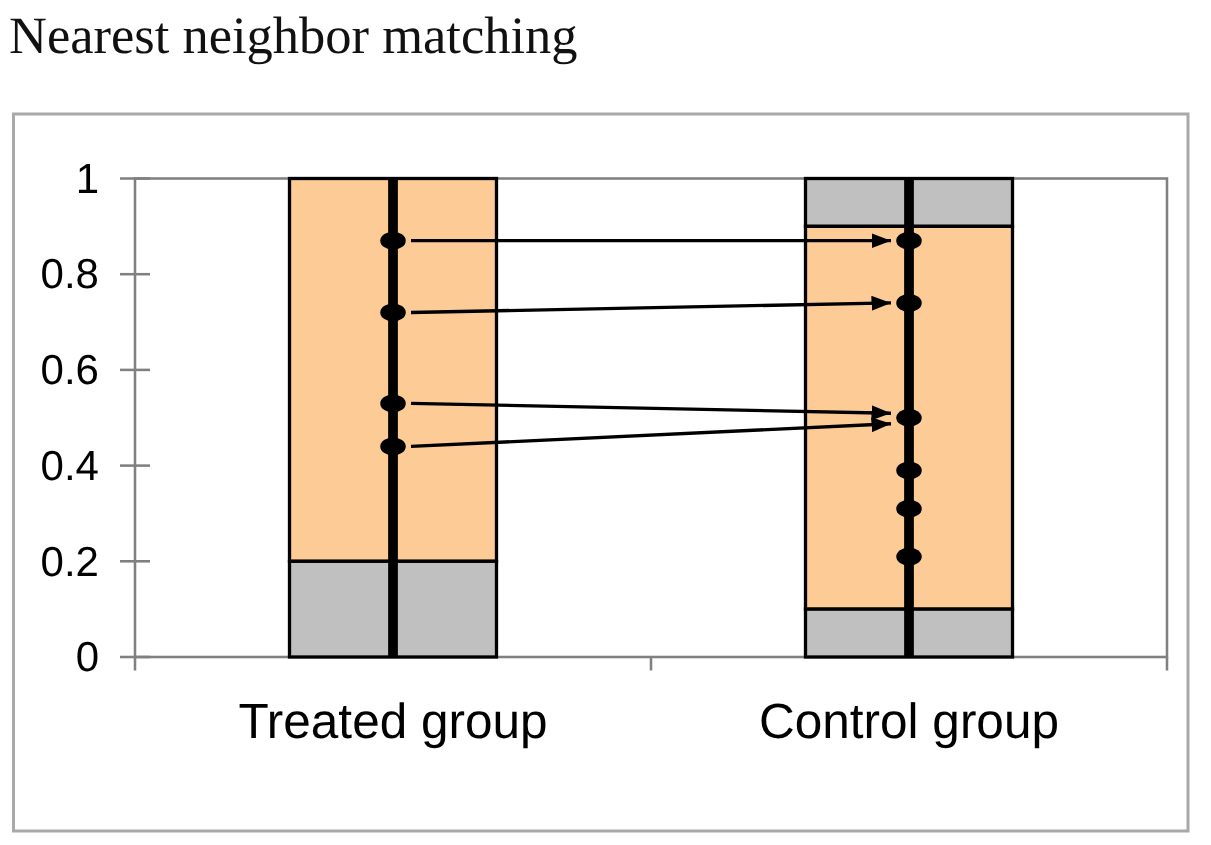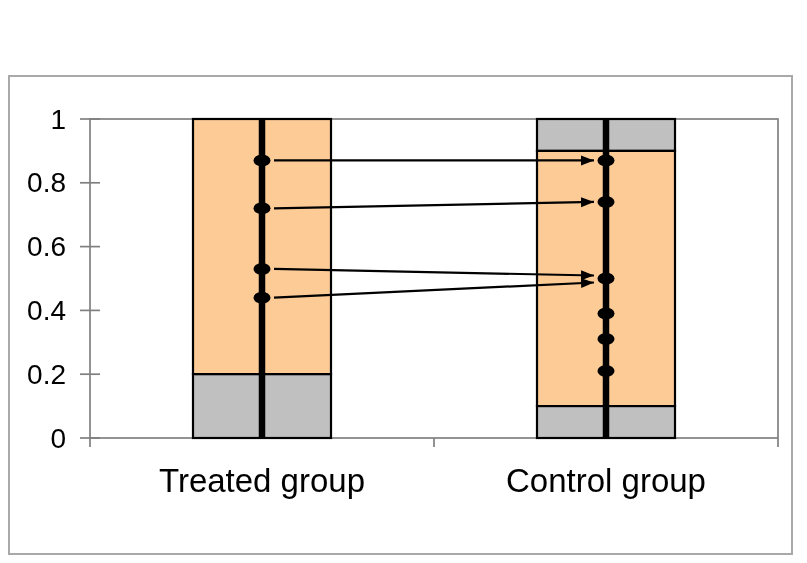--- a/index.html
+++ b/index.html
@@ -50,20 +50,21 @@
   .xlabel {
     font-family: "Liberation Sans", sans-serif;
     font-size: 33px;
     fill: #000000;
   }
 </style>
 </head>
 <body>
 
 <div class="page">
+  <div class="chart-title">Nearest neighbor matching</div>
 
   <div class="chart-frame"></div>
 
   <svg class="overlay" id="plot" viewBox="0 0 807 563" xmlns="http://www.w3.org/2000/svg">
     <defs>
       <marker id="arrowhead" markerUnits="userSpaceOnUse" markerWidth="15" markerHeight="12" refX="13" refY="5" orient="auto">
         <path d="M0,0 L13,5 L0,10 Z" fill="#000000"></path>
       </marker>
     </defs>
   <rect x="90" y="119" width="688" height="319" fill="#ffffff" stroke="#808080" stroke-width="1.7"></rect>

